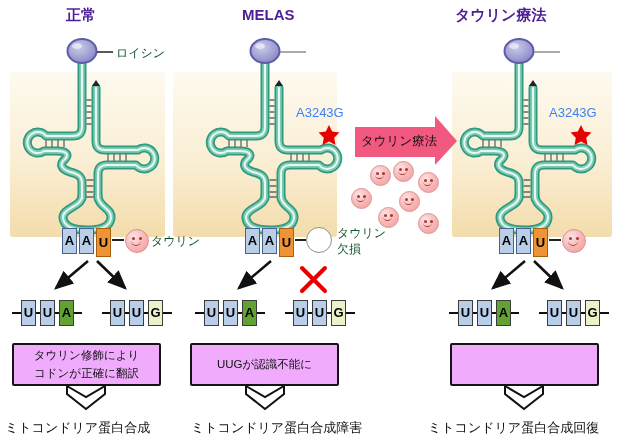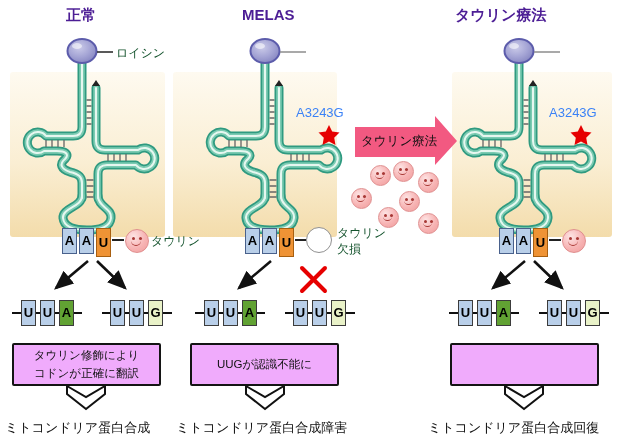--- a/index.html
+++ b/index.html
@@ -205,16 +205,16 @@
     <span>タウリン修飾により</span>
     <span>コドンが正確に翻訳</span>
   </div>
   <div class="explain" style="left:190px;">
     <span>UUGが認識不能に</span>
   </div>
   <div class="explain" style="left:450px;">
   </div>
 
   <div class="outcome" style="left:5px;">ミトコンドリア蛋白合成</div>
-  <div class="outcome" style="left:176px;">ミトコンドリア蛋白合成障害</div>
+  <div class="outcome" style="left:191px;">ミトコンドリア蛋白合成障害</div>
   <div class="outcome" style="left:428px;font-family:Liberation Mono, monospace;">ミトコンドリア蛋白合成回復</div>
 
 </div>
 
 </body></html>

